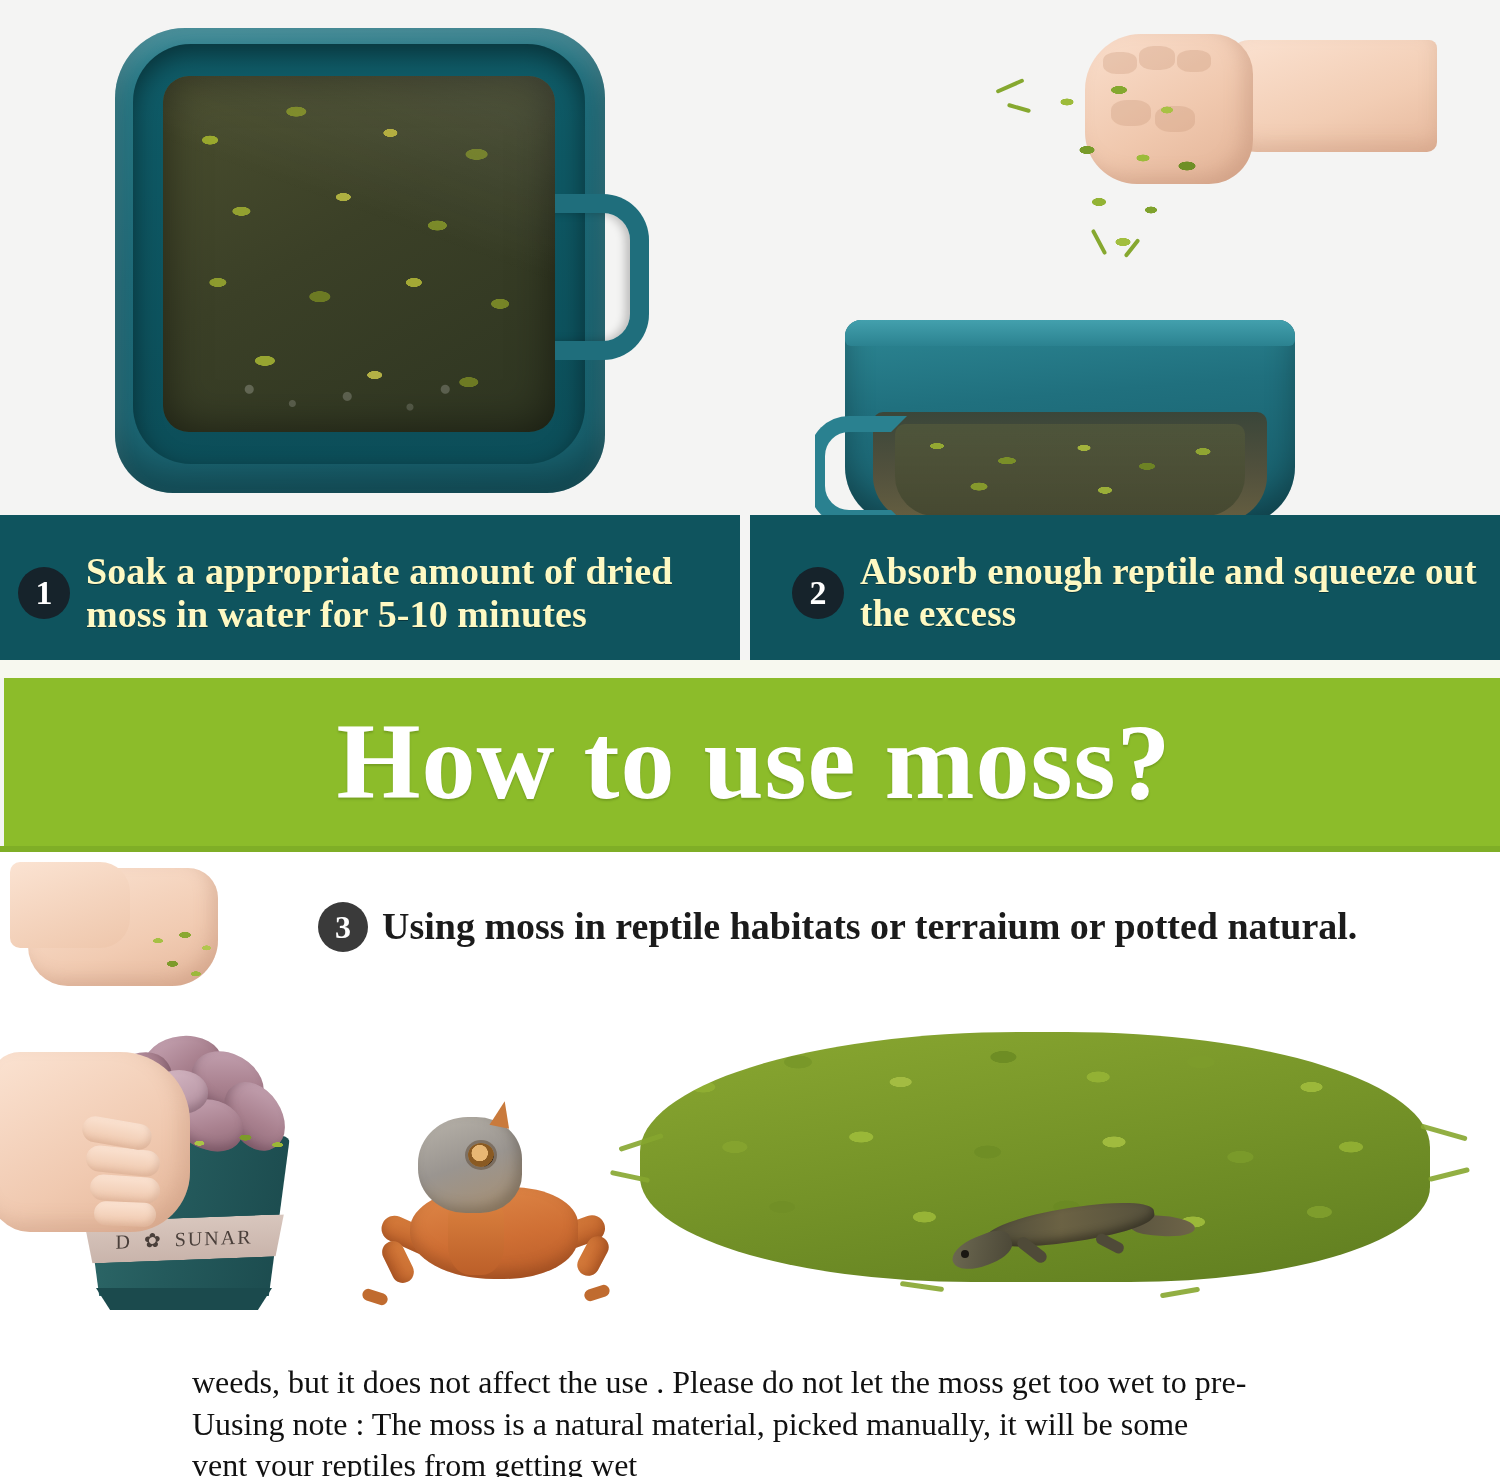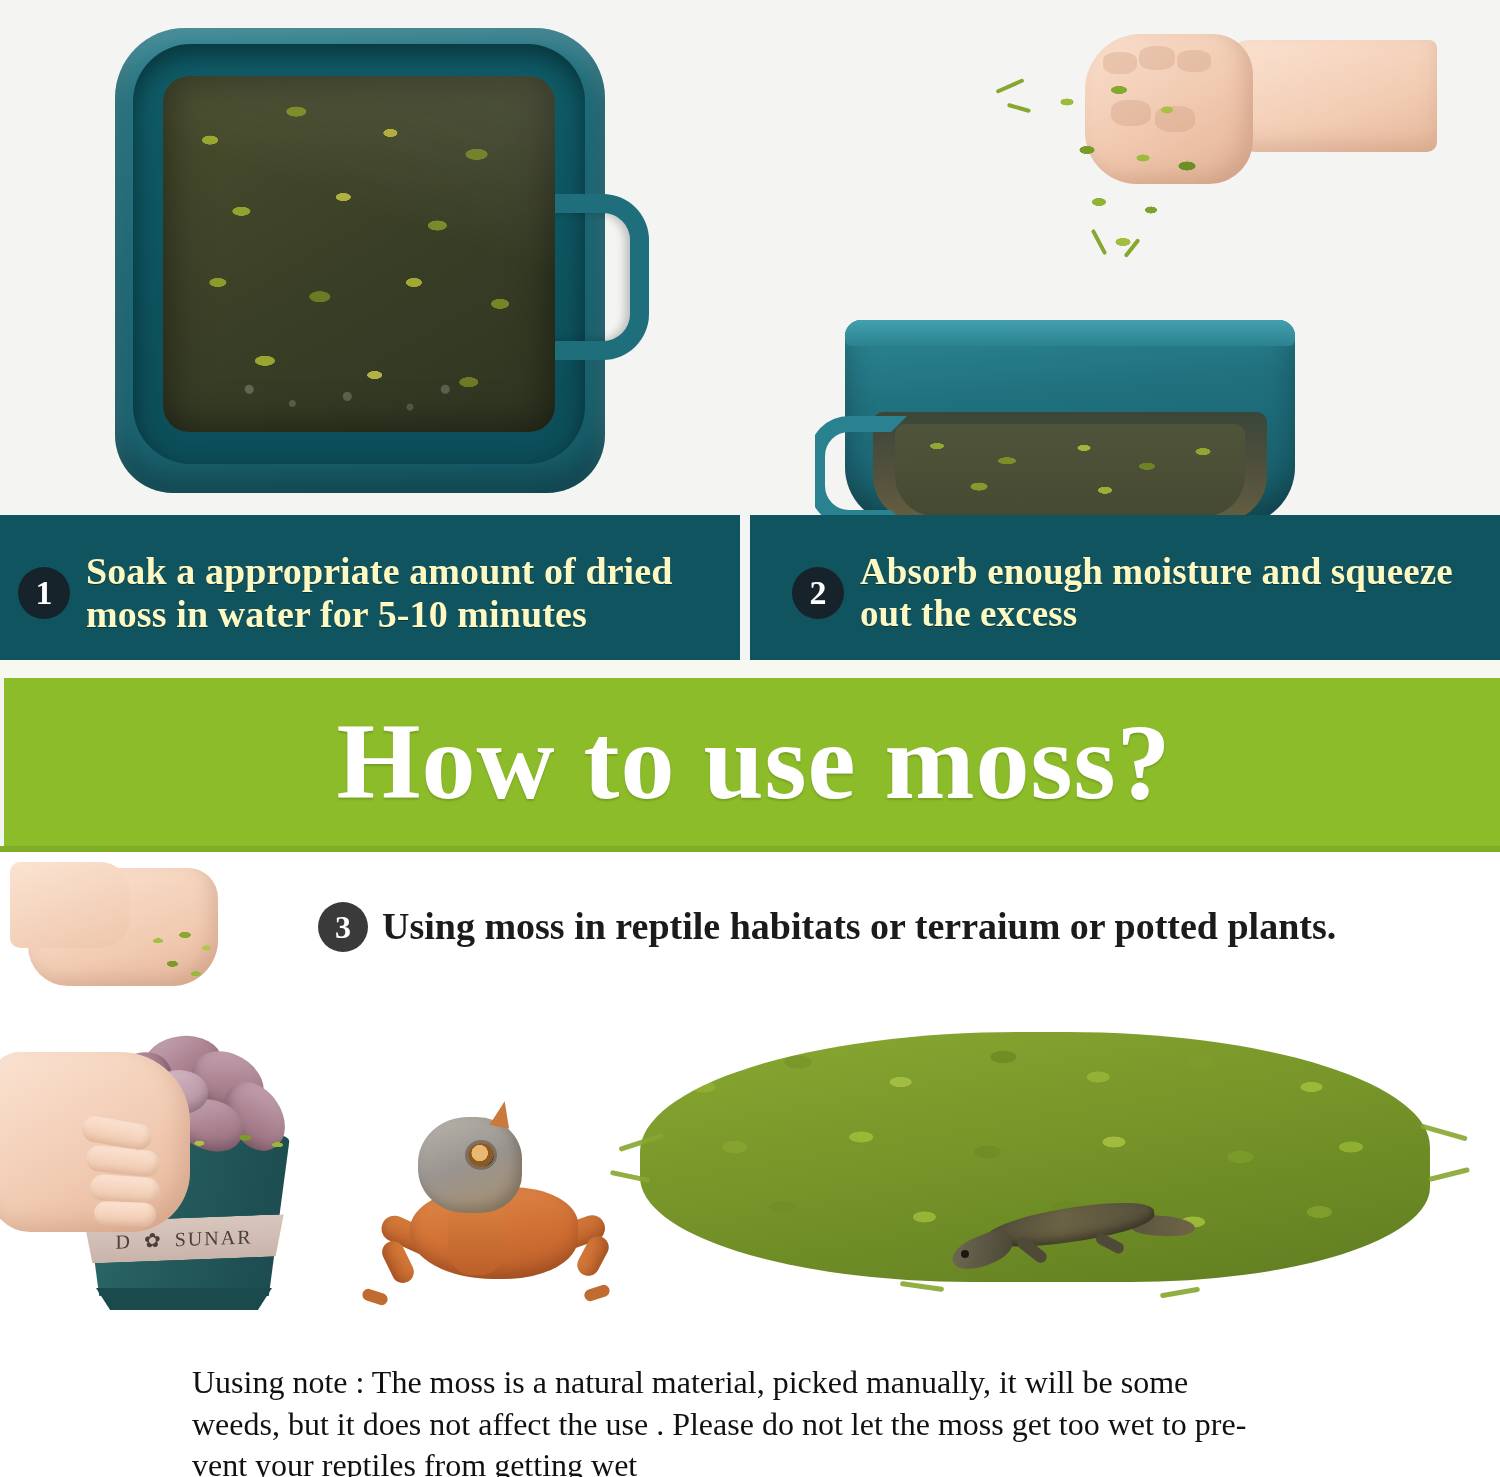--- a/index.html
+++ b/index.html
@@ -388,37 +388,37 @@
     </div>
   </div>
 
   <div class="caption-row">
     <div class="cap cap-left">
       <div class="badge">1</div>
       <div class="cap-text">Soak a appropriate amount of dried moss in water for 5-10 minutes</div>
     </div>
     <div class="cap cap-right">
       <div class="badge">2</div>
-      <div class="cap-text">Absorb enough moisture and squeeze out the excess</div>
+      <div class="cap-text">Absorb enough reptile and squeeze out the excess</div>
     </div>
     <div class="cap-gap"></div>
     <div class="cap-underline"></div>
   </div>
 
   <div class="band-white"></div>
   <div class="green-band">
     <div class="headline">How to use moss?</div>
   </div>
   <div class="green-foot"></div>
 
   <div class="bottom"></div>
 
   <div class="step3">
     <div class="badge3">3</div>
-    <div class="step3-text">Using moss in reptile habitats or terraium or potted plants.</div>
+    <div class="step3-text">Using moss in reptile habitats or terraium or potted natural.</div>
   </div>
 
   <div class="pot-scene">
     <div class="hand-top">
       <div class="arm-top"></div>
     </div>
     <div class="pinch-moss"></div>
 
     <div class="succulent">
       <div class="pet" style="left:86px;top:10px;width:78px;height:54px;transform:rotate(-6deg);"></div>
@@ -475,18 +475,18 @@
       <div class="sal-tail"></div>
       <div class="sal-body"></div>
       <div class="sal-limb" style="left:70px;top:54px;width:34px;height:12px;transform:rotate(38deg);"></div>
       <div class="sal-limb" style="left:150px;top:48px;width:30px;height:11px;transform:rotate(28deg);"></div>
       <div class="sal-head"></div>
       <div class="sal-eye"></div>
     </div>
   </div>
 
   <div class="note">
+    <div>weeds, but it does not affect the use . Please do not let the moss get too wet to pre-</div>
     <div>Uusing note : The moss is a natural material, picked manually, it will be some</div>
-    <div>weeds, but it does not affect the use . Please do not let the moss get too wet to pre-</div>
     <div>vent your reptiles from getting wet</div>
   </div>
 
 </div>
 
 </body></html>

